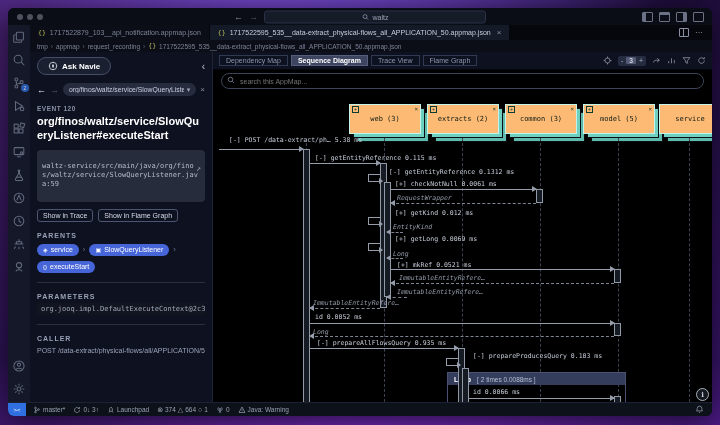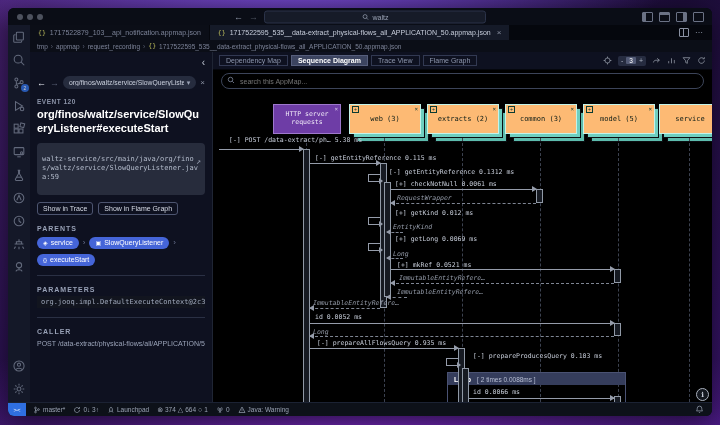--- a/index.html
+++ b/index.html
@@ -275,20 +275,28 @@
         <span class="crumb">appmap</span>
         <span class="crumb">request_recording</span>
         <span class="json-ico">{}</span>
         <span>1717522595_535__data-extract_physical-flows_all_APPLICATION_50.appmap.json</span>
       </div>
 
       <div class="content">
 
         <div class="sidepanel">
           <div class="navie-row">
+            <div class="navie-btn">
+              <svg width="10" height="10" viewBox="0 0 16 16">
+                  <circle cx="8" cy="8" r="6" fill="none" stroke="#e8ebf2" stroke-width="1.2"></circle>
+                  <path d="M8 1.5v2M8 12.5v2M1.5 8h2M12.5 8h2" stroke="#e8ebf2" stroke-width="1"></path>
+                  <path d="M8 4.5l1.6 3.5L8 11.5 6.4 8z" fill="#e8ebf2"></path>
+                </svg>
+              <span>Ask Navie</span>
+            </div>
             <span class="collapse">‹</span>
           </div>
           <div class="nav-row">
             <span class="nav-a">←</span>
             <span class="nav-a dim">→</span>
             <div class="nav-pill">
               <span class="txt">org/finos/waltz/service/SlowQueryListener</span>
               <span class="chev">▾</span>
             </div>
             <span class="nav-x">×</span>
@@ -382,24 +390,20 @@
 
           <div class="diagram">
 
             <div class="lifeline" style="left:93px;top:46px;height:269px;"></div>
             <div class="lifeline" style="left:171px;top:46px;height:269px;"></div>
             <div class="lifeline" style="left:249px;top:46px;height:269px;"></div>
             <div class="lifeline" style="left:327px;top:46px;height:269px;"></div>
             <div class="lifeline" style="left:405px;top:46px;height:269px;"></div>
             <div class="lifeline" style="left:476px;top:46px;height:269px;"></div>
 
-            <div class="actor http" style="left:60px;top:12px;width:68px;">
-              <span>HTTP server requests</span>
-              <span class="corner-x">×</span>
-            </div>
             <div class="actor pkg" style="left:136px;top:12px;width:72px;">
               <span class="corner-plus">+</span>
               <span>web (3)</span>
               <span class="corner-x">×</span>
             </div>
             <div class="actor pkg" style="left:214px;top:12px;width:72px;">
               <span class="corner-plus">+</span>
               <span>extracts (2)</span>
               <span class="corner-x">×</span>
             </div>

